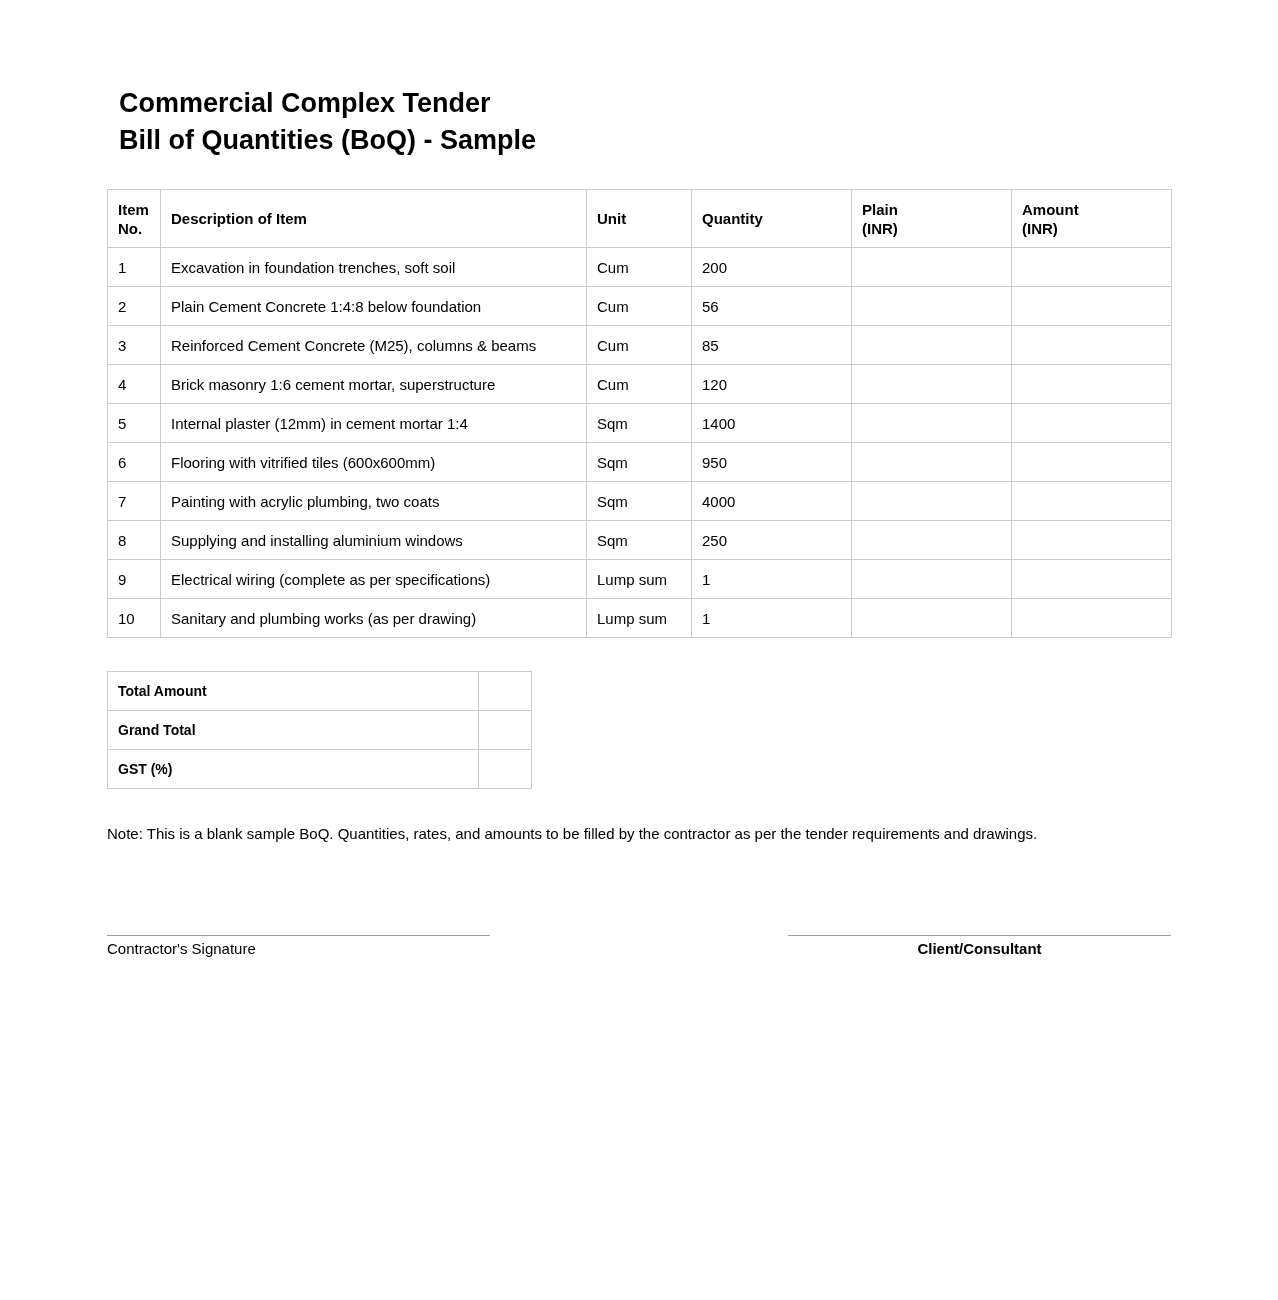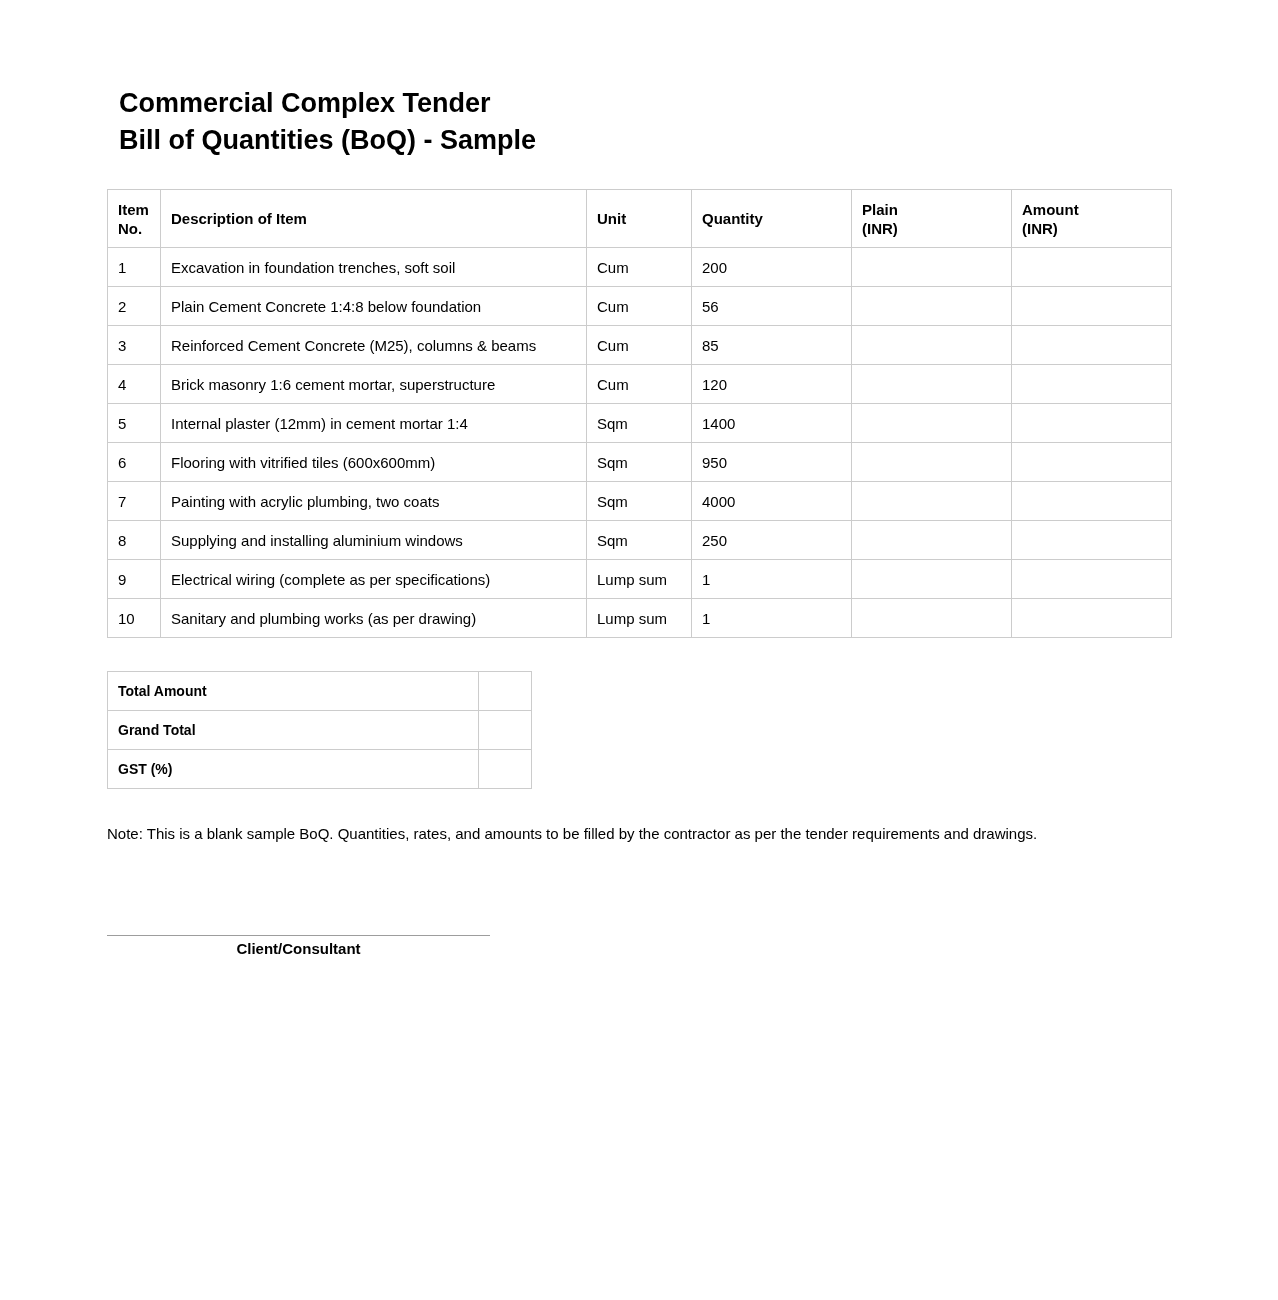--- a/index.html
+++ b/index.html
@@ -233,19 +233,23 @@
       <tr>
         <td class="totals-label">GST (%)</td>
         <td class="totals-value"></td>
       </tr>
     </tbody>
   </table>
 
   <div class="note">Note: This is a blank sample BoQ. Quantities, rates, and amounts to be filled by the contractor as per the tender requirements and drawings.</div>
 
   <div class="signatures">
+    <div class="sig-block left">
+      <div class="sig-line"></div>
+      <div class="sig-label">Contractor's Signature</div>
+    </div>
     <div class="sig-block right">
       <div class="sig-line"></div>
       <div class="sig-label">Client/Consultant</div>
     </div>
   </div>
 
 </div>
 
 </body></html>

